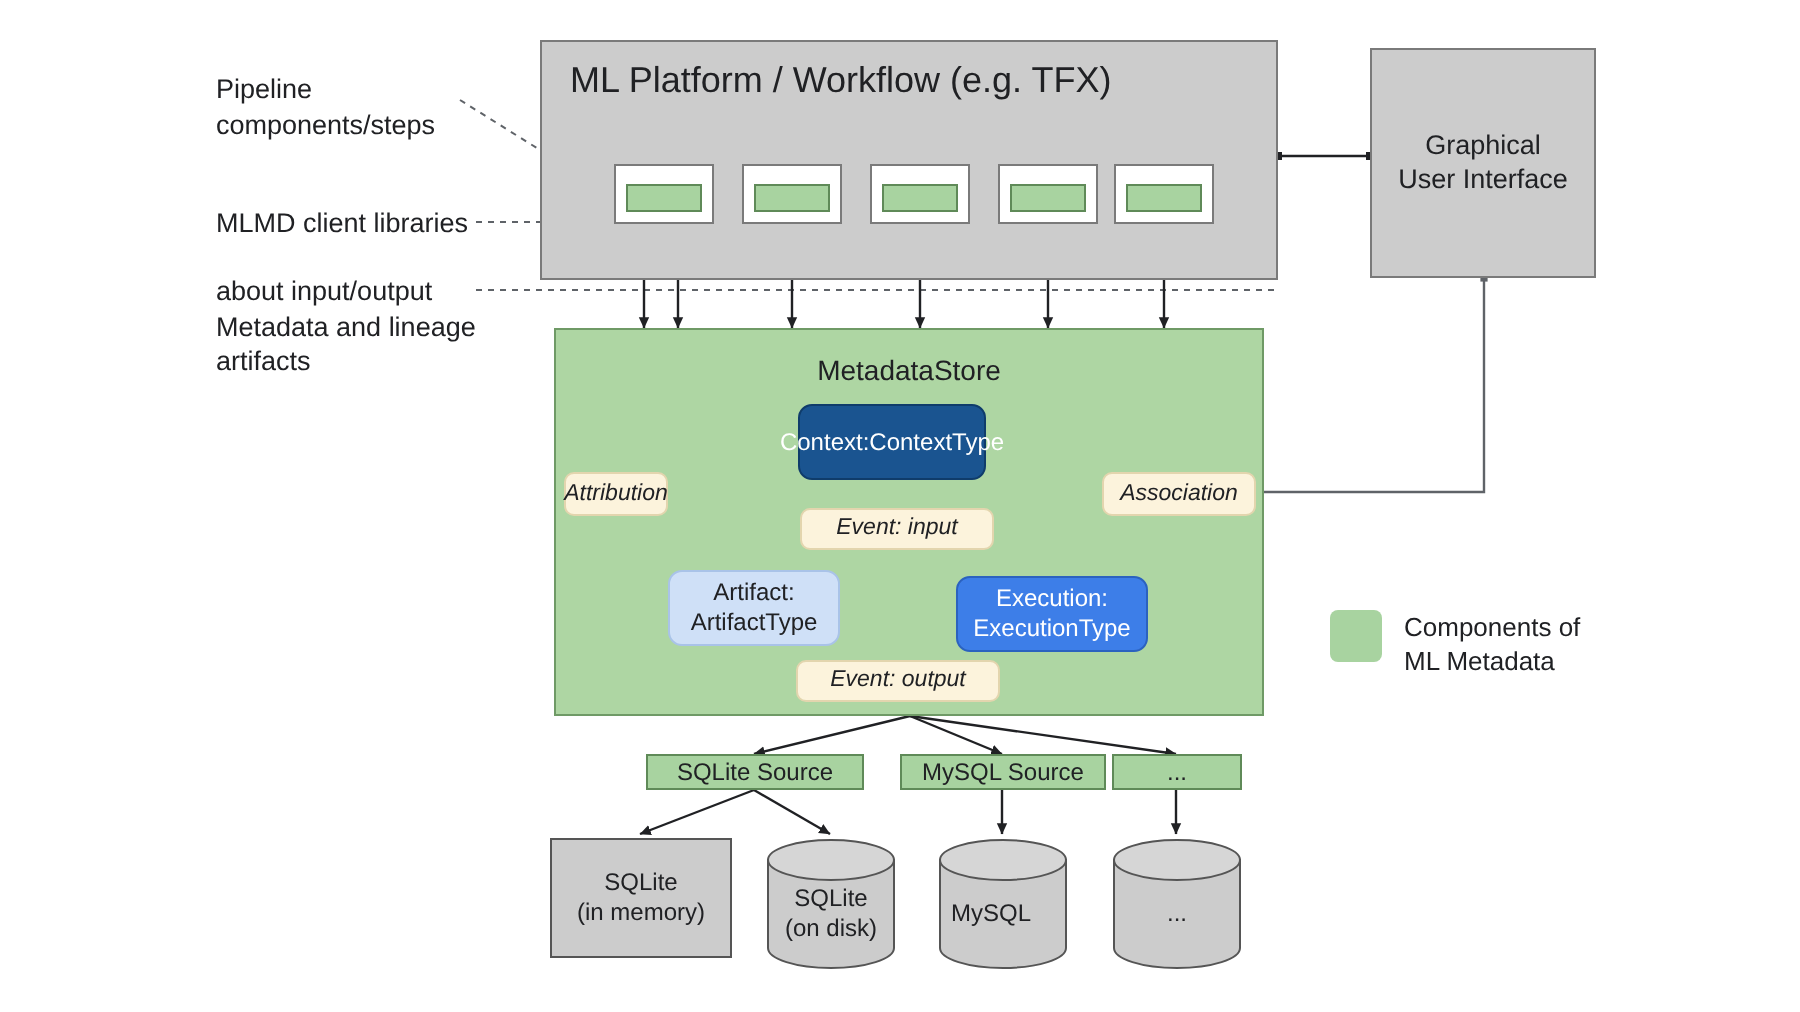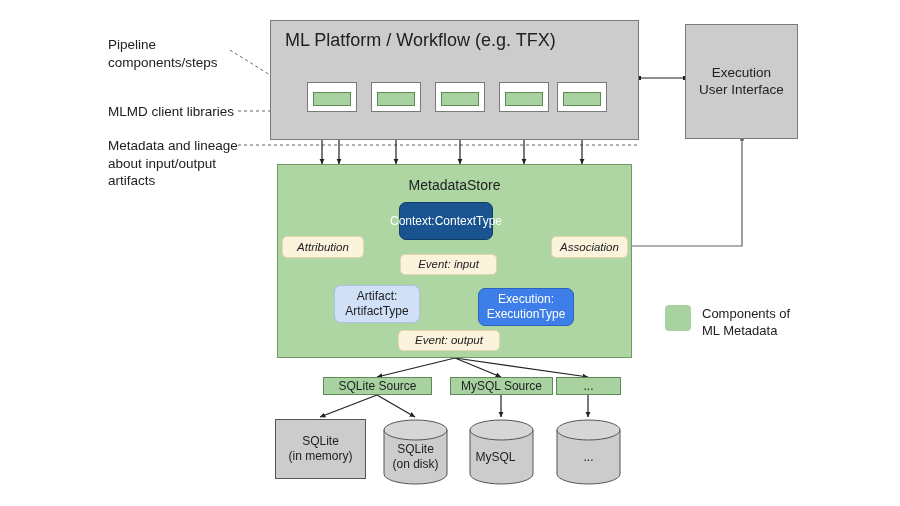--- a/index.html
+++ b/index.html
@@ -255,22 +255,22 @@
   <div class="txt-left-label" style="left:108px; top:36px; width:150px;">
     <div>Pipeline</div>
     <div>components/steps</div>
   </div>
 
   <div class="txt-left-label" style="left:108px; top:103px; width:160px;">
     <div>MLMD client libraries</div>
   </div>
 
   <div class="txt-left-label" style="left:108px; top:137px; width:160px;">
+    <div>about input/output</div>
     <div>Metadata and lineage</div>
-    <div>about input/output</div>
     <div>artifacts</div>
   </div>
 
   <div class="node platform-box" style="left:270px; top:20px; width:369px; height:120px;">
     <div class="platform-title">ML Platform / Workflow (e.g. TFX)</div>
   </div>
 
   <div class="node step-box" style="left:307px; top:82px; width:50px; height:30px;">
     <div class="step-inner"></div>
   </div>
@@ -281,21 +281,21 @@
     <div class="step-inner"></div>
   </div>
   <div class="node step-box" style="left:499px; top:82px; width:50px; height:30px;">
     <div class="step-inner"></div>
   </div>
   <div class="node step-box" style="left:557px; top:82px; width:50px; height:30px;">
     <div class="step-inner"></div>
   </div>
 
   <div class="node gui-box" style="left:685px; top:24px; width:113px; height:115px; flex-direction:column;">
-    <div>Execution</div>
+    <div>Graphical</div>
     <div>User Interface</div>
   </div>
 
   <div class="node mds-box" style="left:277px; top:164px; width:355px; height:194px;">
     <div class="mds-title">MetadataStore</div>
   </div>
 
   <div class="stack-shadow" style="left:406px; top:198px; width:94px; height:38px; background:#1a5490; border:1px solid #0f3c6b;"></div>
   <div class="stack-shadow" style="left:403px; top:200px; width:94px; height:38px; background:#1a5490; border:1px solid #0f3c6b;"></div>
   <div class="node card-context" style="left:399px; top:202px; width:94px; height:38px; ">
@@ -308,21 +308,21 @@
   <div class="node card-execution" style="left:478px; top:288px; width:96px; height:38px; flex-direction:column;">
     <div>Execution:</div>
     <div>ExecutionType</div>
   </div>
 
   <div class="node card-artifact" style="left:334px; top:285px; width:86px; height:38px; flex-direction:column;">
     <div>Artifact:</div>
     <div>ArtifactType</div>
   </div>
 
-  <div class="node chip" style="left:282px; top:236px; width:82px; height:22px;">
+  <div class="node chip" style="left:282px; top:236px; width:52px; height:22px;">
     <span>Attribution</span>
   </div>
   <div class="node chip" style="left:551px; top:236px; width:77px; height:22px;">
     <span>Association</span>
   </div>
   <div class="node chip" style="left:400px; top:254px; width:97px; height:21px;font-style:italic;">
     <span>Event: input</span>
   </div>
   <div class="node chip" style="left:398px; top:330px; width:102px; height:21px;">
     <span>Event: output</span>

